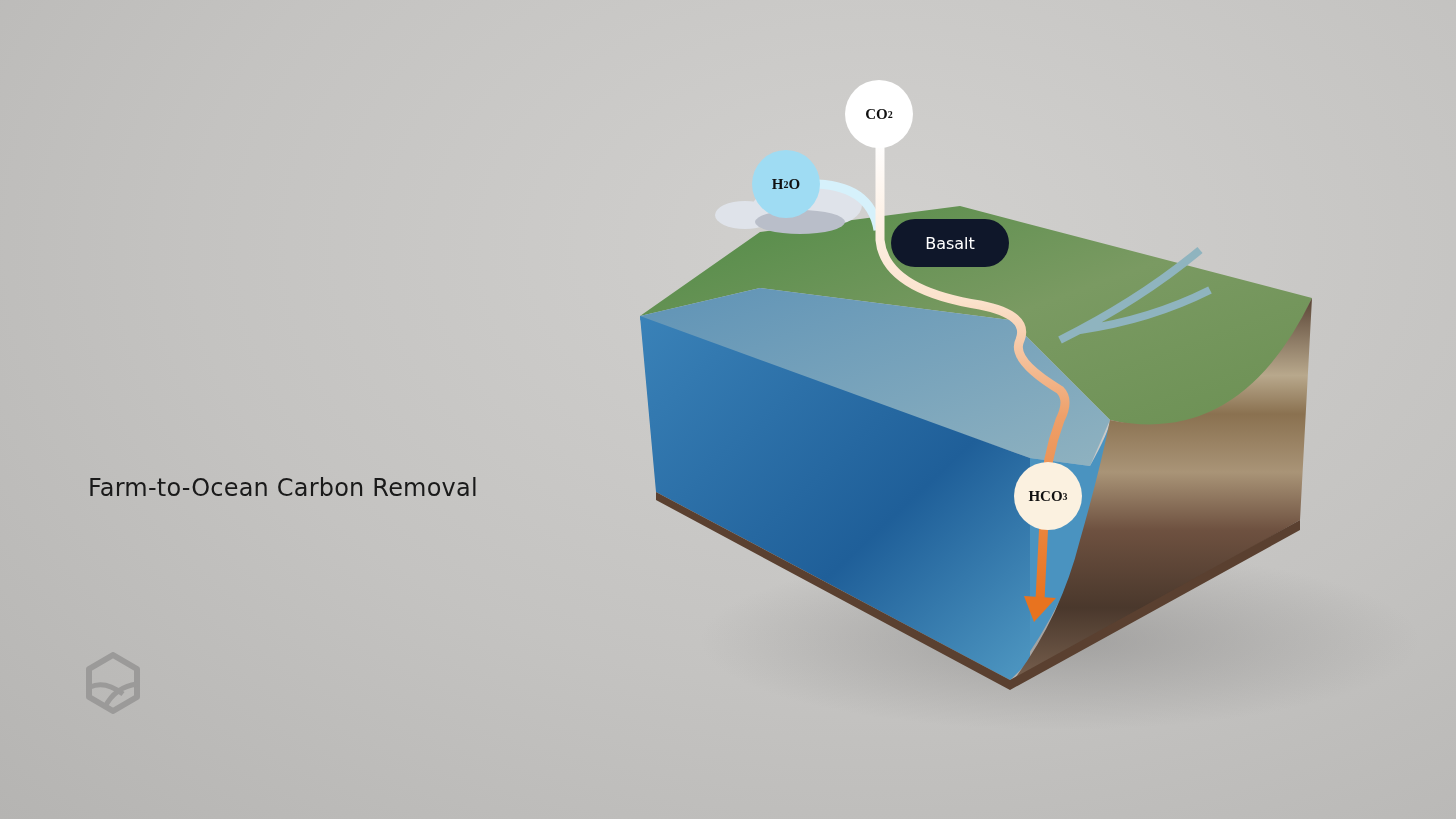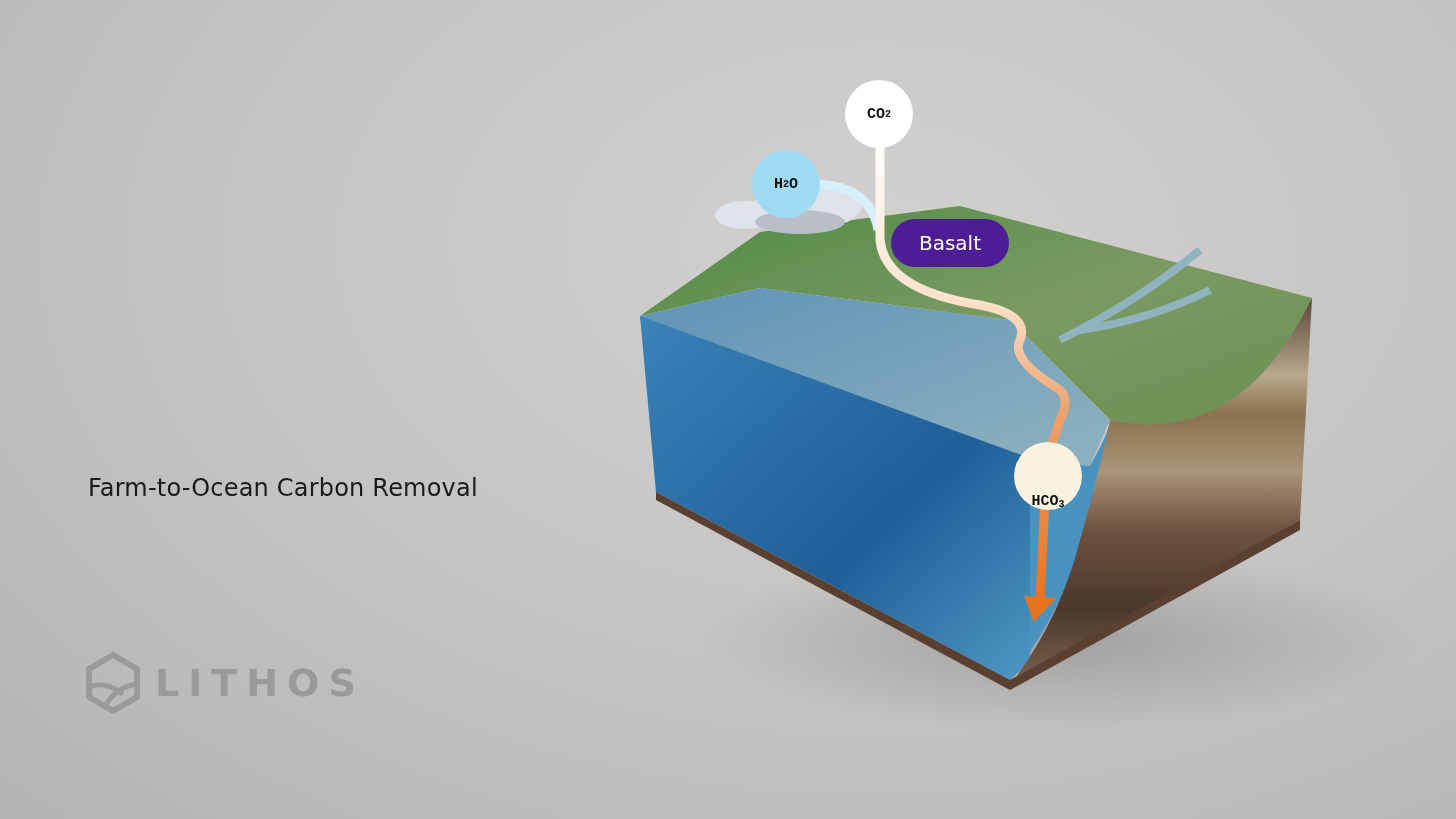--- a/index.html
+++ b/index.html
@@ -9,41 +9,40 @@
   .title{position:absolute;left:84px;top:268px;color:#fff;
     font-family:"DejaVu Serif","Liberation Serif",serif;font-weight:bold;
     font-size:78px;line-height:74px;letter-spacing:-3px;margin:0;}
   .subtitle{position:absolute;left:88px;top:474px;color:#1a1a1a;
     font-family:"DejaVu Sans","Liberation Sans",sans-serif;font-size:24px;letter-spacing:0.2px;}
   .logo{position:absolute;left:85px;top:652px;display:flex;align-items:center;gap:14px;}
   .logo-text{font-family:"DejaVu Sans","Liberation Sans",sans-serif;font-weight:bold;
     font-size:38px;letter-spacing:9px;color:#9b9a99;}
   svg.scene{position:absolute;left:0;top:0;}
   .node{position:absolute;border-radius:50%;display:flex;align-items:center;justify-content:center;
-    font-family:Liberation Mono, monospace;font-size:15px;color:#111;font-weight:bold;}
+    font-family:Liberation Serif, serif;font-size:15px;color:#111;font-weight:bold;}
   .node sub{font-size:10px;vertical-align:-1px;}
   .pill{position:absolute;left:891px;top:219px;width:118px;height:48px;border-radius:24px;
-    background:#4c1d95;color:#fff;display:flex;align-items:center;justify-content:center;
-    font-family:"DejaVu Sans","Liberation Sans",sans-serif;font-size:20px;}
+    background:#0f172a;color:#fff;display:flex;align-items:center;justify-content:center;
+    font-family:"DejaVu Sans","Liberation Sans",sans-serif;font-size:16px;}
 </style>
 </head>
 <body>
 
 <h1 class="title">
   <br>
 </h1>
 <div class="subtitle">Farm-to-Ocean Carbon Removal</div>
 
 <div class="logo">
   <svg width="56" height="62" viewBox="0 0 56 62">
     <polygon points="28,3 52,17 52,45 28,59 4,45 4,17" fill="none" stroke="#9b9a99" stroke-width="6" stroke-linejoin="round"></polygon>
     <path d="M5,35 Q20,28 38,42" fill="none" stroke="#9b9a99" stroke-width="5"></path>
     <path d="M20,55 Q30,35 52,32" fill="none" stroke="#9b9a99" stroke-width="5"></path>
   </svg>
-  <span class="logo-text">LITHOS</span>
 </div>
 
 <svg class="scene" width="1456" height="819" viewBox="0 0 1456 819">
   <defs>
     <linearGradient id="ocean" x1="0" y1="0" x2="1" y2="1">
       <stop offset="0" stop-color="#3a82b8"></stop>
         <stop offset="0.6" stop-color="#1f5f99"></stop>
         <stop offset="1" stop-color="#4f98c2"></stop>
     </linearGradient>
     <linearGradient id="oceanTop" x1="0" y1="0" x2="1" y2="1">
@@ -108,16 +107,16 @@
 <div class="node" style="left:845px;top:80px;width:68px;height:68px;background:#fff;">
   <span>CO</span>
     <sub>2</sub>
 </div>
 <div class="node" style="left:752px;top:150px;width:68px;height:68px;background:#9fdcf3;">
   <span>H</span>
     <sub>2</sub>
     <span>O</span>
 </div>
 <div class="pill">Basalt</div>
-<div class="node" style="left:1014px;top:442px;width:68px;height:68px;background:#fbf1e0;align-items:flex-end;">
+<div class="node" style="left:1014px;top:462px;width:68px;height:68px;background:#fbf1e0;">
   <span>HCO</span>
     <sub>3</sub>
 </div>
 
 </body></html>

